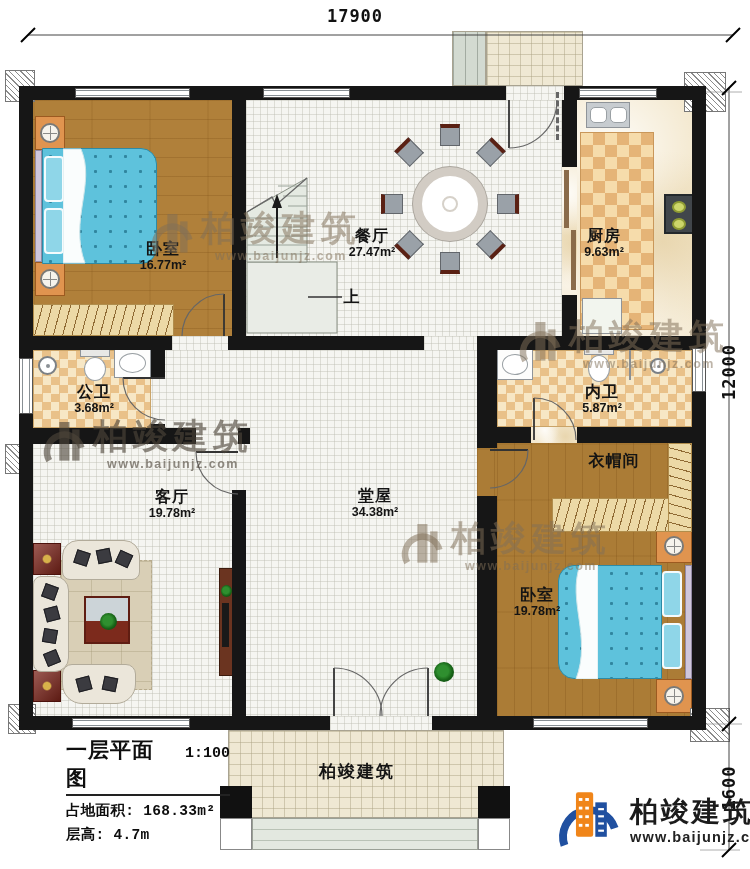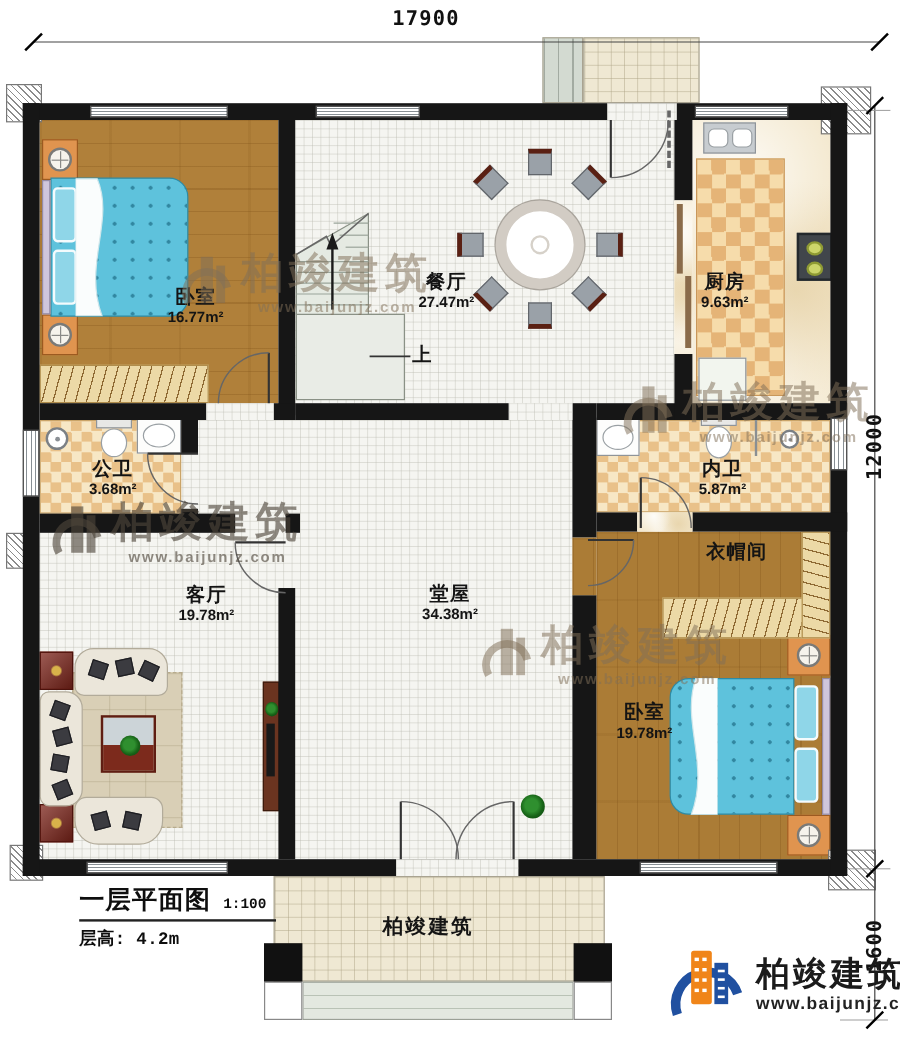--- a/index.html
+++ b/index.html
@@ -88,21 +88,21 @@
   .wm{position:absolute;display:flex;align-items:flex-start;gap:7px;z-index:60;pointer-events:none;
       color:rgba(128,112,88,.52);}
   .wm-dark{color:rgba(78,69,58,.62);}
   .wm svg{width:46px;height:54px;flex:0 0 auto;}
   .wm .wm-name{font-size:35px;font-weight:bold;letter-spacing:5px;line-height:1;}
   .wm .wm-url{font-size:12.5px;font-weight:bold;letter-spacing:1.5px;margin-top:4px;text-align:center;}
   
   .info{position:absolute;left:46px;top:736px;z-index:70;color:#0e0e0e;font-family:Liberation Mono, monospace;margin-left:20px;}
   .info-title-row{display:flex;align-items:baseline;gap:10px;border-bottom:2px solid #222;padding-bottom:2px;width:164px;}
   .info-title{font-size:21px;font-weight:bold;letter-spacing:1px;}
-  .info-scale{font-size:12px;font-weight:bold;}
+  .info-scale{font-size:15px;font-weight:bold;}
   .info-line{font-size:14.5px;font-weight:600;margin-top:5px;letter-spacing:.3px;}
   .logo{position:absolute;left:550px;top:788px;display:flex;align-items:center;gap:8px;z-index:70;}
   .logo-name{font-size:28px;font-weight:900;color:#1b1b1b;letter-spacing:3px;line-height:1.05;}
   .logo-url{font-size:14.5px;font-weight:bold;color:#222;letter-spacing:1.2px;margin-top:2px;}
   svg.overlay{position:absolute;left:0;top:0;z-index:30;pointer-events:none;}
 </style>
 </head>
 <body>
 
 <div id="canvas">
@@ -442,21 +442,22 @@
         <div class="wm-name">柏竣建筑</div>
         <div class="wm-url">www.baijunjz.com</div>
       </div>
   </div>
 
   <div class="info">
     <div class="info-title-row">
       <span class="info-title">一层平面图</span>
       <span class="info-scale">1:100</span>
     </div>
-    <div class="info-line">层高: 4.2m</div>
+    <div class="info-line">占地面积: 168.33m²</div>
+    <div class="info-line">层高: 4.7m</div>
   </div>
 
   <div class="logo">
     <svg width="72" height="66" viewBox="0 0 100 92">
       <path d="M20,80 A36,36 0 1 1 90,56" stroke="#2050a0" stroke-width="11" fill="none"></path>
       <rect x="36" y="6" width="24" height="62" rx="3" fill="#f08519"></rect>
       <rect x="63" y="20" width="16" height="48" fill="#2050a0"></rect>
       <g fill="#fff">
         <rect x="40" y="14" width="5" height="4"></rect>
           <rect x="49" y="14" width="5" height="4"></rect>

